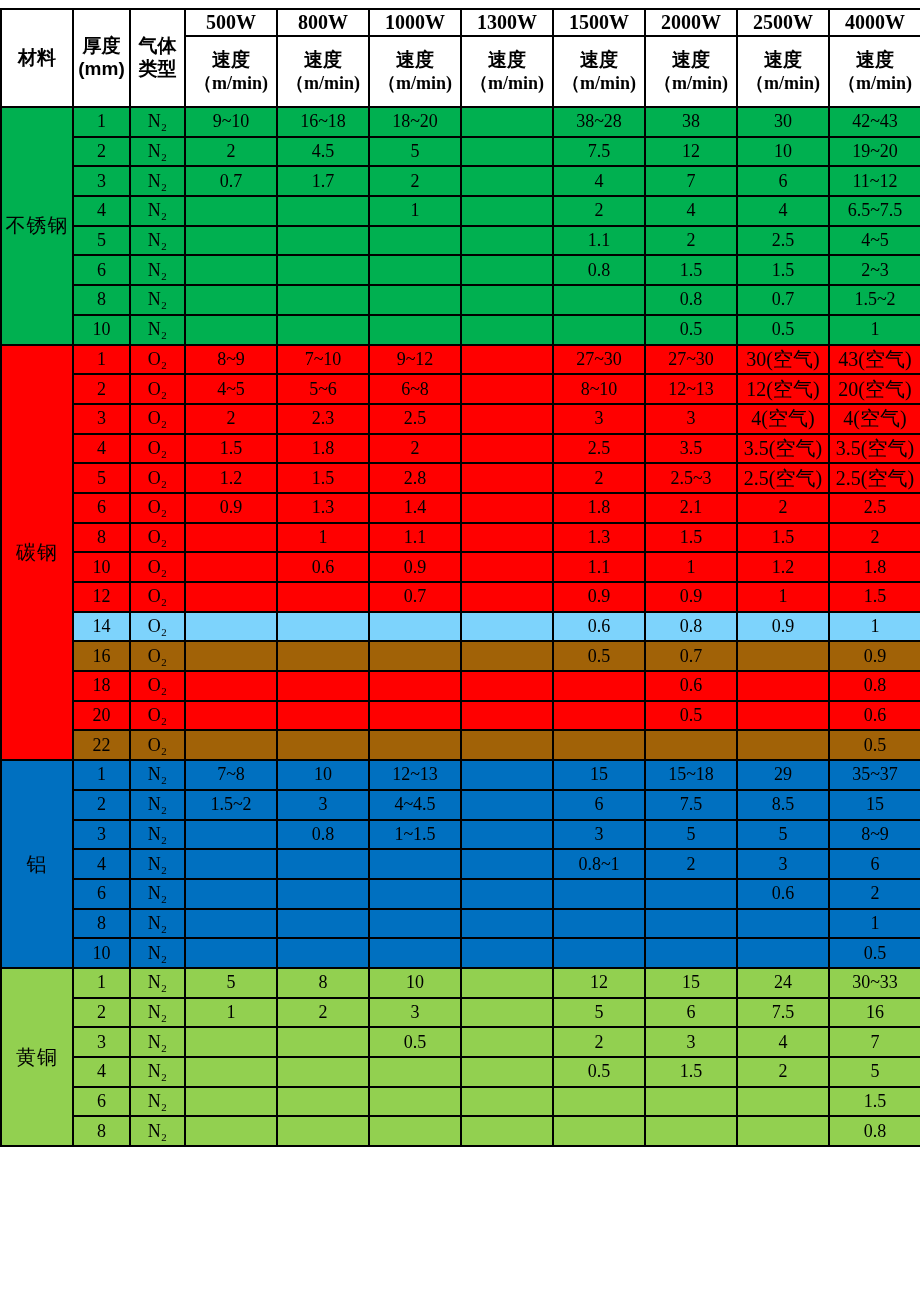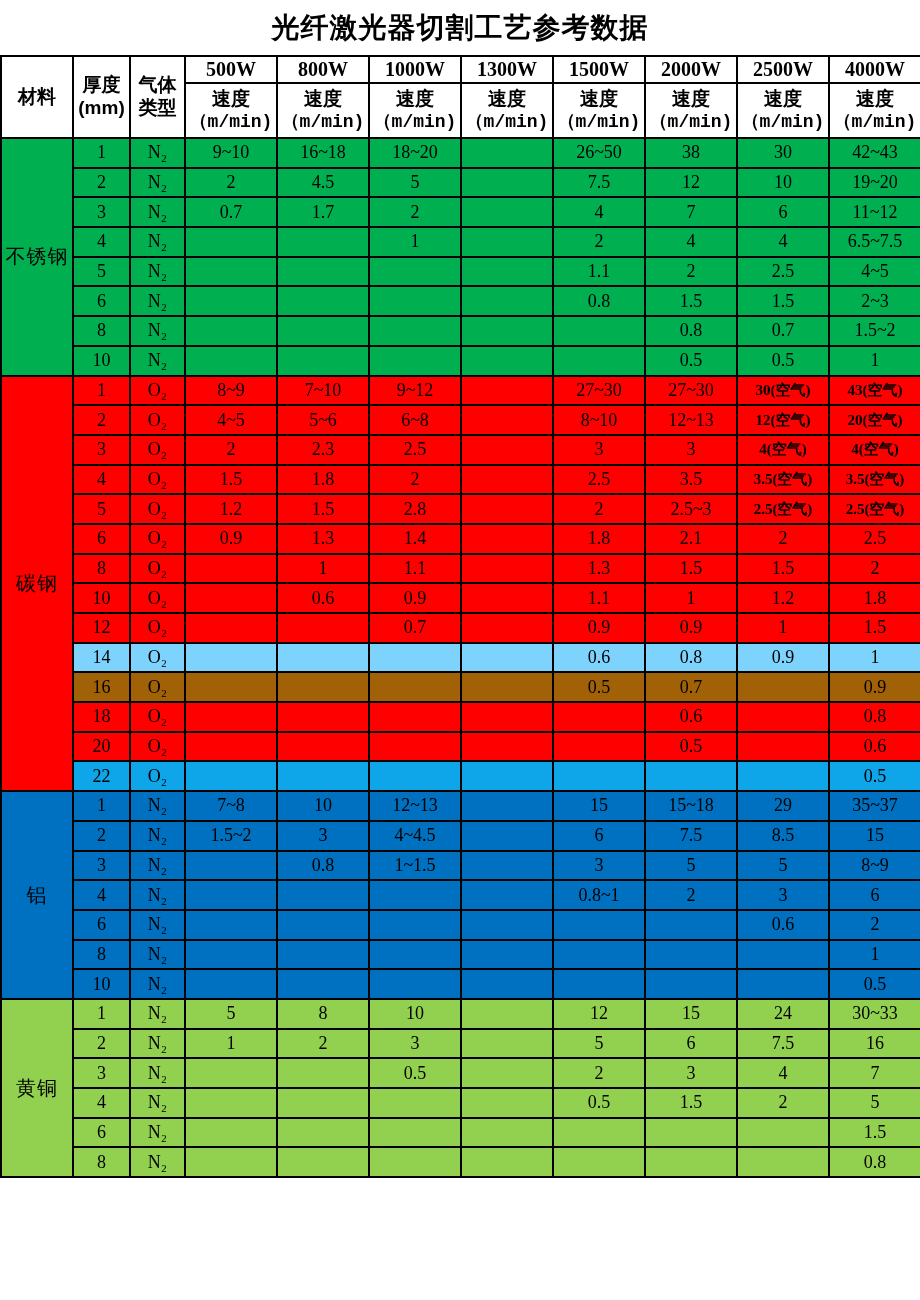--- a/index.html
+++ b/index.html
@@ -46,42 +46,41 @@
     white-space: nowrap;
   }
   thead th { background: #fff; font-weight: bold; }
   .hdr-cn { font-size: 19px; line-height: 1.2; font-weight: bold; }
   .power {
     font-family: "Liberation Serif", serif;
     font-size: 20px;
     font-weight: bold;
   }
   .t-power-row { height: 27px; }
-  .t-speed-row { height: 55px; }
+  .t-speed-row { height: 71px; }
   .speed-l1 { font-size: 19px; font-weight: bold; line-height: 1.25; }
   .speed-l2 {
-    font-family: Liberation Mono, monospace;
+    font-family: Liberation Serif, serif;
     font-size: 18px;
     font-weight: bold;
     line-height: 1.25;
   }
 
   tbody tr { height: 29.7px; }
   td.num {
     font-family: "Liberation Serif", serif;
     font-size: 18px;
   }
-  td.num.small { font-size: 15px; font-weight: bold; }
+  td.num.small { font-size: 20px; }
   td.mat { font-size: 20px; letter-spacing: 1px; }
 </style>
 </head>
 <body>
 
 <div class="page">
-  <h1 class="title">光纤激光器切割工艺参考数据</h1>
 
 
   <table class="cut">
     <colgroup>
       <col style="width:72px">
       <col style="width:57px">
       <col style="width:55px">
       <col style="width:92px">
         <col style="width:92px">
         <col style="width:92px">
@@ -151,21 +150,21 @@
     <tbody id="table-body">
 
     <tr style="background: rgb(0, 176, 80);">
           <td rowspan="8" class="mat">不锈钢</td>
           <td class="num">1</td>
           <td class="num">N₂</td>
           <td class="num">9~10</td>
           <td class="num">16~18</td>
           <td class="num">18~20</td>
           <td class="num"></td>
-          <td class="num">26~50</td>
+          <td class="num">38~28</td>
           <td class="num">38</td>
           <td class="num">30</td>
           <td class="num">42~43</td>
         </tr>
         <tr style="background: rgb(0, 176, 80);">
           <td class="num">2</td>
           <td class="num">N₂</td>
           <td class="num">2</td>
           <td class="num">4.5</td>
           <td class="num">5</td>
@@ -397,21 +396,21 @@
           <td class="num">O₂</td>
           <td class="num"></td>
           <td class="num"></td>
           <td class="num"></td>
           <td class="num"></td>
           <td class="num"></td>
           <td class="num">0.5</td>
           <td class="num"></td>
           <td class="num">0.6</td>
         </tr>
-        <tr style="background: #0ea5e9; padding-left: 39px;">
+        <tr style="background: #a16207; padding-left: 39px;">
           <td class="num">22</td>
           <td class="num">O₂</td>
           <td class="num"></td>
           <td class="num"></td>
           <td class="num"></td>
           <td class="num"></td>
           <td class="num"></td>
           <td class="num"></td>
           <td class="num"></td>
           <td class="num">0.5</td>

